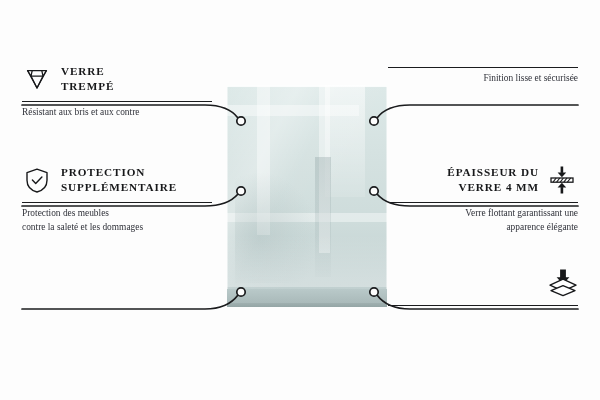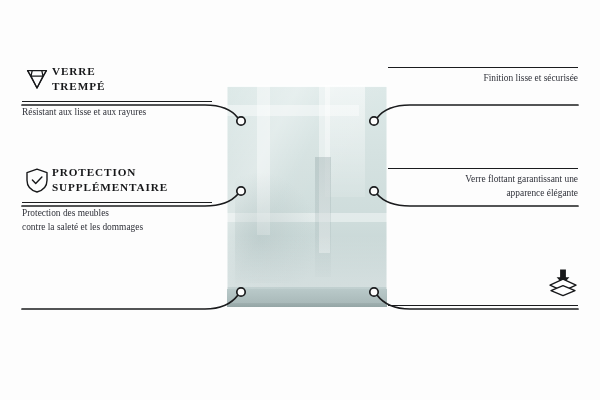--- a/index.html
+++ b/index.html
@@ -109,20 +109,21 @@
   .feature {
     position: absolute;
     width: 190px;
   }
   .feature.left  { left: 22px;  text-align: left; }
   .feature.right { left: 388px; text-align: right; width: 190px; }
 
   .feat-head {
     display: flex;
     align-items: center;
+    gap: 9px;
     min-height: 34px;
   }
   .feature.right .feat-head {
     flex-direction: row-reverse;
   }
   .feat-title {
     font-family: "Liberation Serif", serif;
     font-size: 11.2px;
     font-weight: bold;
     letter-spacing: 0.9px;
@@ -209,21 +210,21 @@
             <path d="M4.5,3.5 H23.5 L14,21 Z"></path>
             <path d="M4.5,3.5 L8,9 H20 L23.5,3.5"></path>
             <path d="M8,9 L14,21 L20,9"></path>
             <path d="M9.2,3.6 L8,9 M18.8,3.6 L20,9"></path>
           </g>
         </svg>
       </span>
       <span class="feat-title">VERRE<br>TREMPÉ</span>
     </div>
     <div class="feat-rule"></div>
-    <div class="feat-desc">Résistant aux lisse et aux rayures</div>
+    <div class="feat-desc">Résistant aux bris et aux contre</div>
   </div>
 
   <div class="feature left" style="top:163px">
     <div class="feat-head">
       <span class="icon-box">
         <svg width="26" height="27" viewBox="0 0 26 27">
           <g fill="none" stroke="#17181a" stroke-width="1.4" stroke-linejoin="round" stroke-linecap="round">
             <path d="M13,2.2 L23,5.6 V13.2 C23,19.2 18.6,23.4 13,25 C7.4,23.4 3,19.2 3,13.2 V5.6 Z"></path>
             <path d="M8.4,13.1 L11.7,16.4 L17.9,9.9"></path>
           </g>
@@ -235,20 +236,43 @@
     <div class="feat-desc">Protection des meubles<br>contre la saleté et les dommages</div>
   </div>
 
 
   <div class="feature right" style="top:62px">
     <div class="feat-rule"></div>
     <div class="feat-desc">Finition lisse et sécurisée</div>
   </div>
 
   <div class="feature right" style="top:163px">
+    <div class="feat-head">
+      <span class="icon-box">
+        <svg width="30" height="30" viewBox="0 0 30 30">
+          <g fill="#17181a">
+            <rect x="12.6" y="1.5" width="2.6" height="6.4"></rect>
+            <polygon points="9.6,7.4 18.2,7.4 13.9,12.2"></polygon>
+            <rect x="12.6" y="22.1" width="2.6" height="6.4"></rect>
+            <polygon points="9.6,22.6 18.2,22.6 13.9,17.8"></polygon>
+          </g>
+          <g>
+            <rect x="3" y="13" width="22" height="4.2" fill="#fff" stroke="#17181a" stroke-width="1.3"></rect>
+            <g stroke="#17181a" stroke-width="1.1">
+              <path d="M5,17.2 L8.2,13"></path>
+                <path d="M8.6,17.2 L11.8,13"></path>
+              <path d="M12.2,17.2 L15.4,13"></path>
+                <path d="M15.8,17.2 L19,13"></path>
+              <path d="M19.4,17.2 L22.6,13"></path>
+            </g>
+          </g>
+        </svg>
+      </span>
+      <span class="feat-title">ÉPAISSEUR DU<br>VERRE 4 MM</span>
+    </div>
     <div class="feat-rule"></div>
     <div class="feat-desc">Verre flottant garantissant une<br>apparence élégante</div>
   </div>
 
   <div class="feature right" style="top:266px">
     <div class="feat-head">
       <span class="icon-box">
         <svg width="30" height="30" viewBox="0 0 30 30">
           <g fill="#17181a">
             <polygon points="12.1,1.6 17.9,1.6 17.9,9.2 21.4,9.2 15,16.2 8.6,9.2 12.1,9.2"></polygon>

